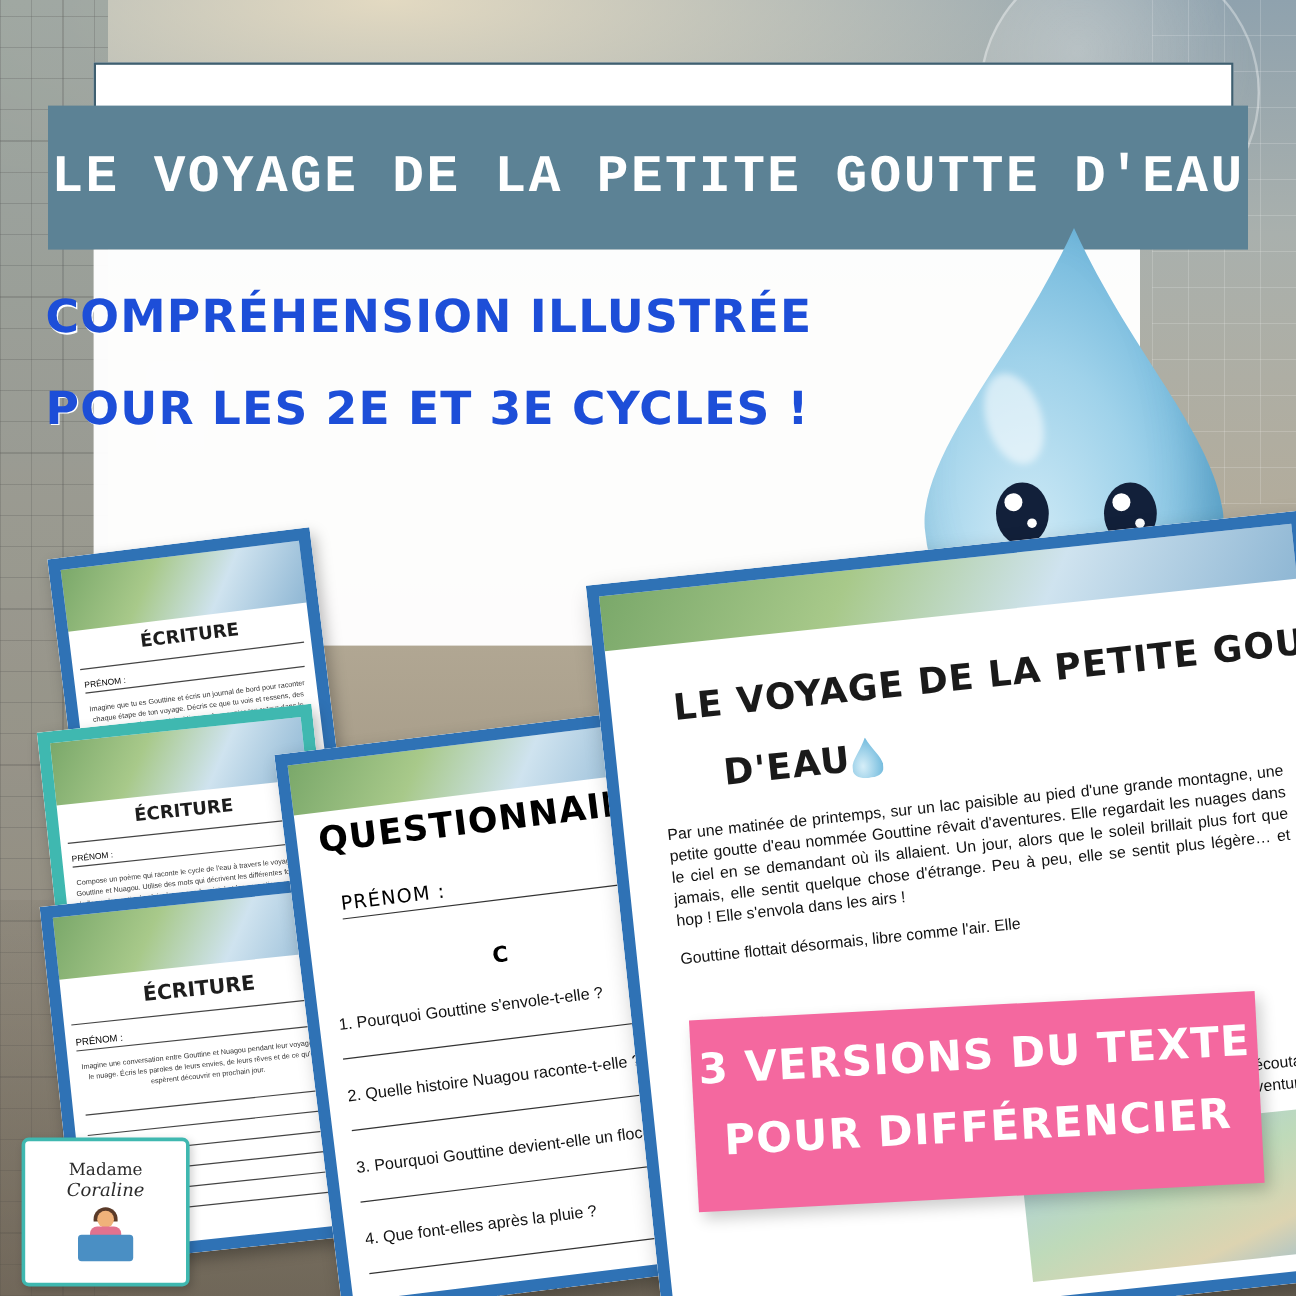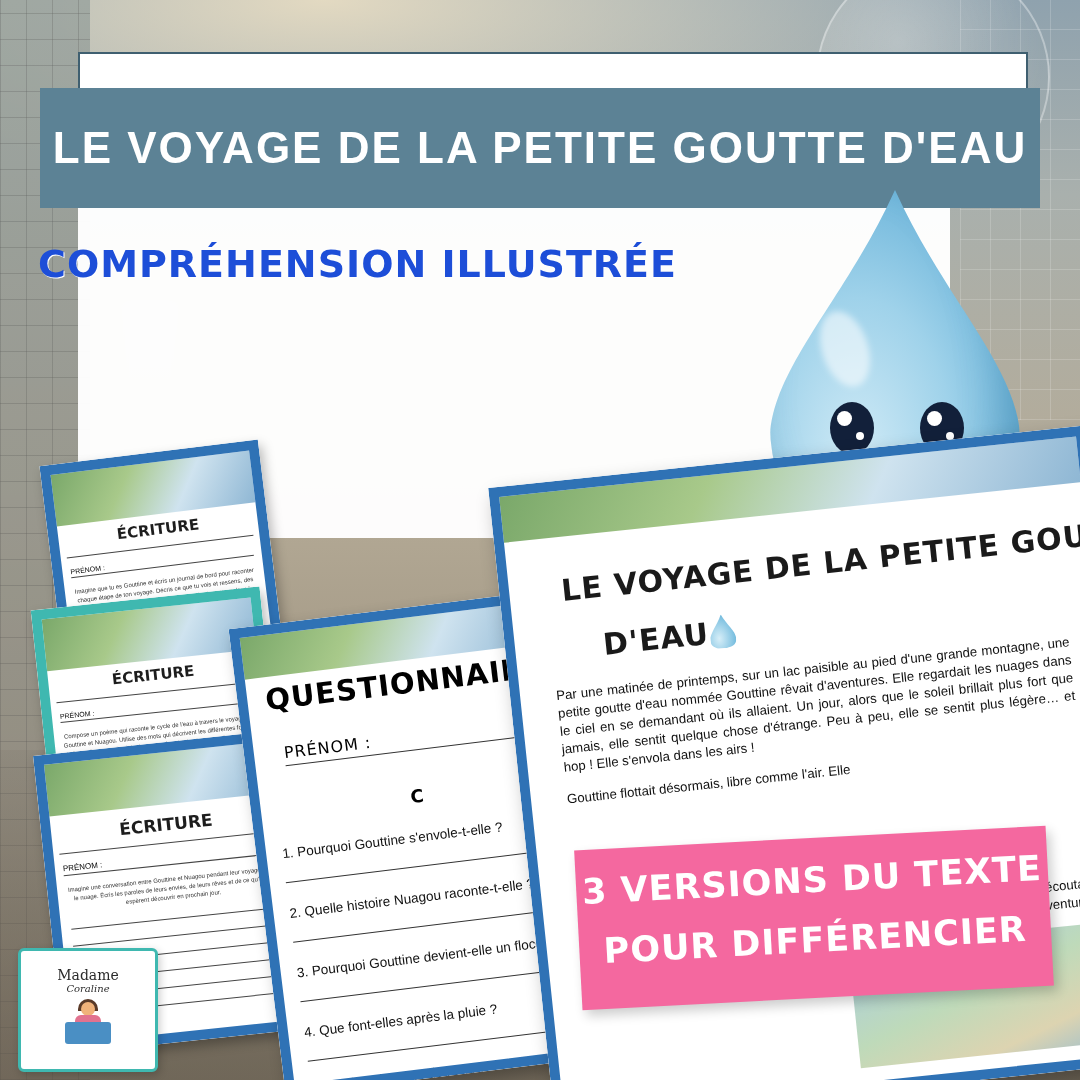--- a/index.html
+++ b/index.html
@@ -80,21 +80,21 @@
     display: flex;
     align-items: center;
     justify-content: center;
   }
   .title-bar .title-text {
     color: #ffffff;
     font-size: 44px;
     letter-spacing: 2px;
     font-weight: 700;
     text-align: right;
-    font-family: Liberation Sans, sans-serif;
+    font-family: Liberation Mono, monospace;
   }
 
   
   .content-panel {
     position: absolute;
     left: 78px; top: 208px;
     width: 872px; height: 330px;
     background: rgba(255,255,255,0.97);
   }
   .subtitle-pink {
@@ -395,21 +395,21 @@
     text-align: center;
     box-shadow: 2px 3px 8px rgba(0,0,0,.2);
   }
   .logo-badge .l1 {
     margin-top: 16px;
     font-size: 14px;
     color: #2b2b2b;
     font-family: "DejaVu Serif", serif;
   }
   .logo-badge .l2 {
-    font-size: 10px;
+    font-size: 15px;
     color: #2b2b2b;
     font-family: "DejaVu Serif", serif;
     font-style: italic;
   }
   .logo-badge .mark {
     margin: 6px auto 0;
     width: 54px; height: 46px;
     position: relative;
   }
   .logo-badge .mark .laptop {
@@ -454,20 +454,21 @@
   <div class="blur-shape" style="left:960px;top:470px;width:90px;height:200px;"></div>
 </div>
 
 <div class="white-band"></div>
 <div class="title-bar">
   <div class="title-text">LE VOYAGE DE LA PETITE GOUTTE D'EAU</div>
 </div>
 
 <div class="content-panel">
   <div class="subtitle-pink l1">COMPRÉHENSION ILLUSTRÉE</div>
+  <div class="subtitle-pink l2">POUR LES 2E ET 3E CYCLES !</div>
 </div>
 
 <div class="droplet-wrap">
   <div class="droplet">
     <div class="shine"></div>
     <div class="eye left">
       <div class="glint"></div>
       <div class="glint small"></div>
     </div>
     <div class="eye right">

